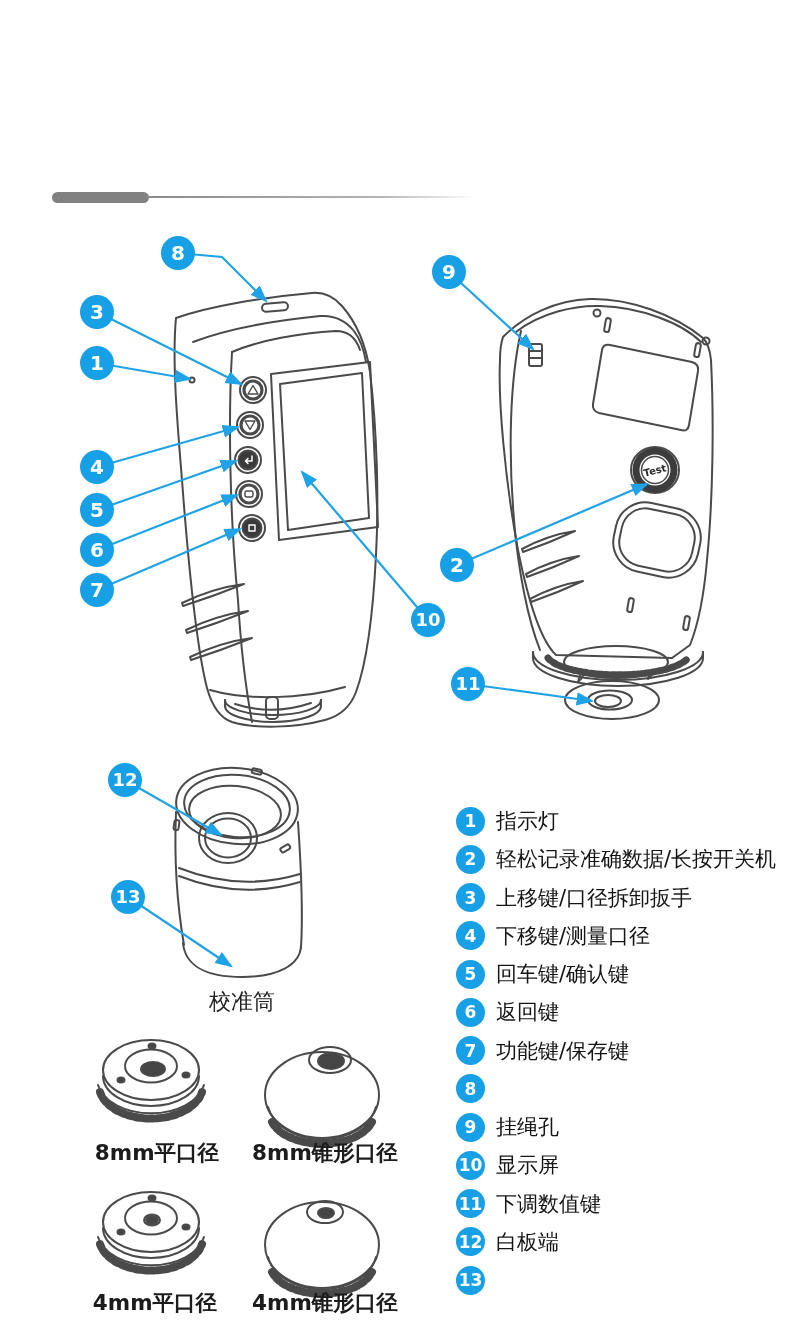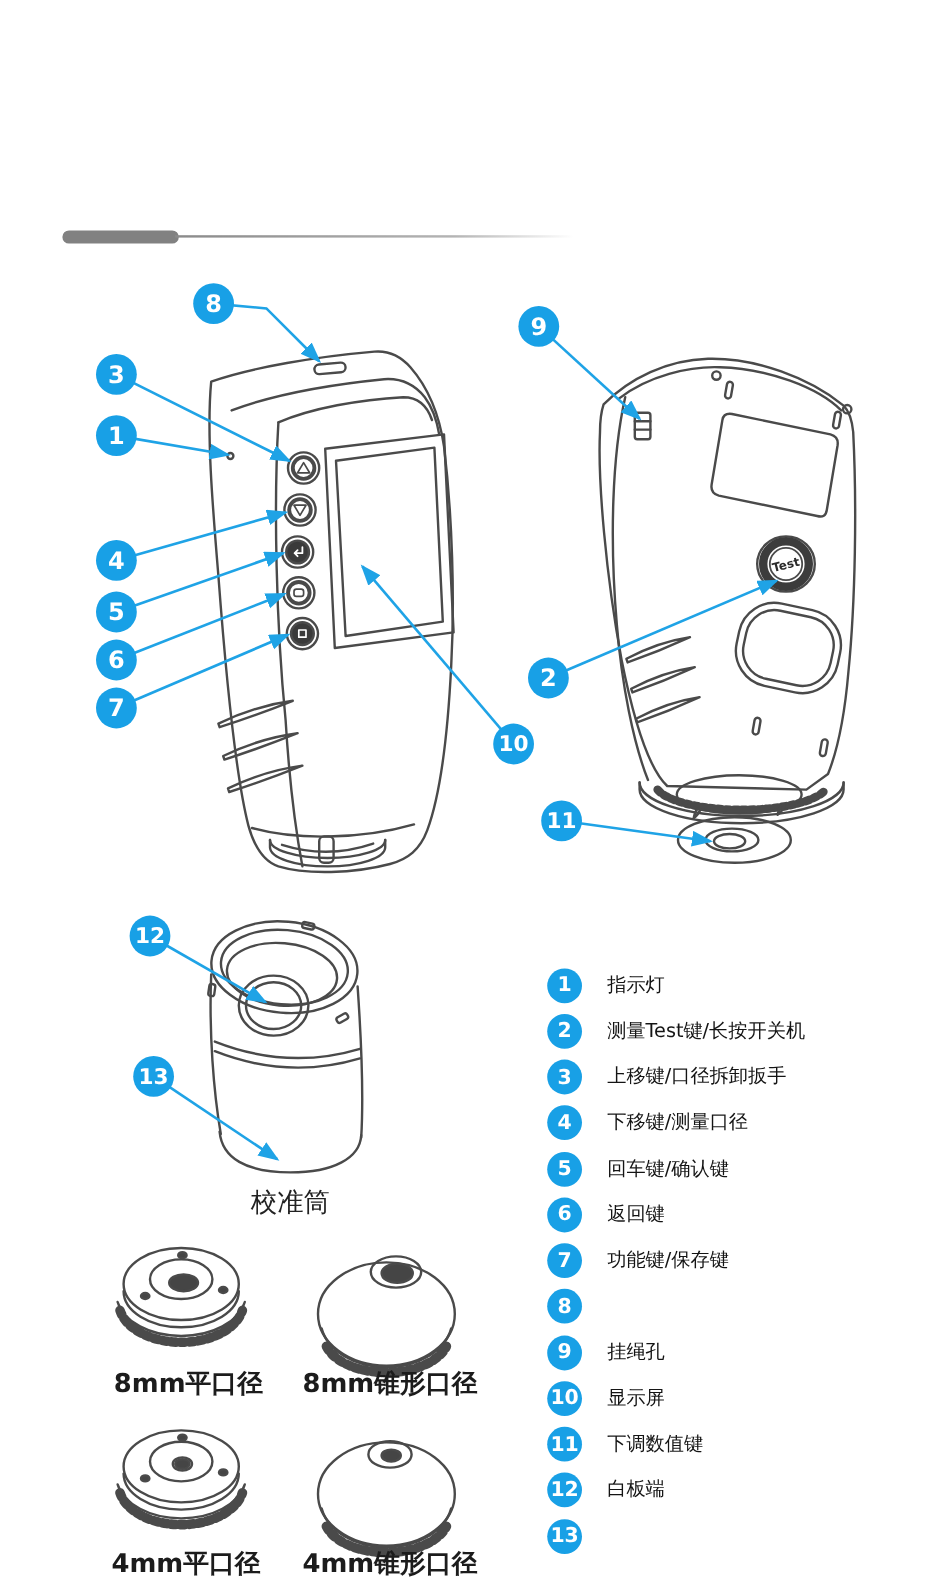--- a/index.html
+++ b/index.html
@@ -9,21 +9,21 @@
                font-size:54px;line-height:73px;letter-spacing:1px;white-space:nowrap;}
   .divider-pill{position:absolute;left:52px;top:192px;width:97px;height:11px;border-radius:6px;background:#818181;}
   .divider-line{position:absolute;left:146px;top:196px;width:332px;height:2px;
                 background:linear-gradient(to right,#8a8a8a,#b4b4b4 70%,rgba(180,180,180,0));}
   svg.art{position:absolute;left:0;top:0;}
   svg.art *{vector-effect:none;}
   .legend{position:absolute;left:456px;top:802px;width:334px;}
   .legend-row{height:38.25px;display:flex;align-items:center;}
   .bubble{flex:0 0 auto;width:29px;height:29px;border-radius:50%;background:#18a0e6;color:#fff;
           font-weight:bold;font-size:17px;display:flex;align-items:center;justify-content:center;}
-  .legend-label{margin-left:21px;font-size:16px;font-weight:500;color:#141414;white-space:nowrap;}
+  .legend-label{margin-left:11px;font-size:21px;font-weight:500;color:#141414;white-space:nowrap;}
   text{font-family:"DejaVu Sans","Liberation Sans",sans-serif;}
   .callout-num{fill:#ffffff;font-size:20px;font-weight:bold;text-anchor:middle;}
   .callout-num.two{font-size:18px;}
   .art-label{fill:#222;font-size:22px;font-weight:500;text-anchor:middle;}
   .ap-label{fill:#1c1c1c;font-size:21.5px;font-weight:600;text-anchor:middle;}
 </style>
 </head>
 <body>
 
 <div class="page">
@@ -267,21 +267,21 @@
     </g>
   </svg>
 
   <div class="legend">
     <div class="legend-row">
         <span class="bubble">1</span>
         <span class="legend-label">指示灯</span>
       </div>
     <div class="legend-row">
         <span class="bubble">2</span>
-        <span class="legend-label">测量Test键/长按开关机</span>
+        <span class="legend-label">轻松记录准确数据/长按开关机</span>
       </div>
     <div class="legend-row">
         <span class="bubble">3</span>
         <span class="legend-label">上移键/口径拆卸扳手</span>
       </div>
     <div class="legend-row">
         <span class="bubble">4</span>
         <span class="legend-label">下移键/测量口径</span>
       </div>
     <div class="legend-row">

